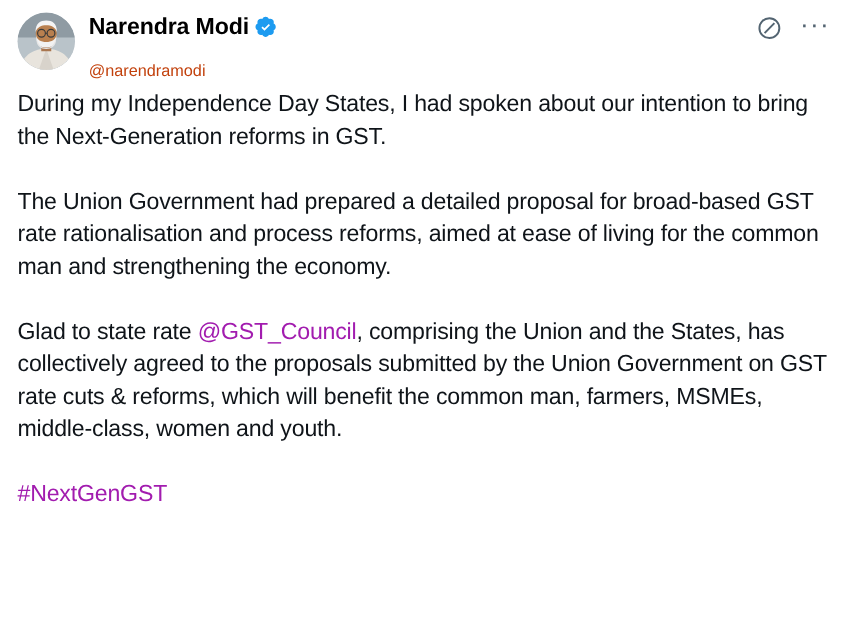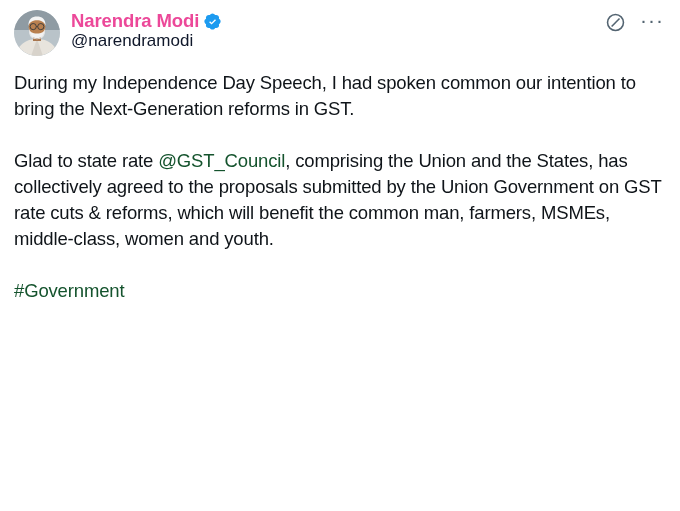--- a/index.html
+++ b/index.html
@@ -47,34 +47,34 @@
     padding-top: 1px;
   }
   .name-row {
     display: flex;
     align-items: center;
     line-height: 1.1;
   }
   .display-name {
     font-size: 18.5px;
     font-weight: bold;
-    color: #ec4899;
+    color: #000000;
     letter-spacing: -0.1px;
     white-space: nowrap;
   }
   .verified {
     margin-left: 4px;
     display: inline-flex;
     align-items: center;
   }
   .verified svg { width: 19px; height: 19px; display: block; }
   .handle {
-    font-size: 17px;
-    color: #0f172a;
-    margin-top: 0;
+    font-size: 13px;
+    color: #c2410c;
+    margin-top: 18px;
     white-space: nowrap;
   }
   .header-actions {
     position: absolute;
     top: 12px;
     right: 16px;
     display: flex;
     align-items: center;
     gap: 14px;
   }
@@ -102,21 +102,21 @@
     line-height: 26px;
     color: #0f1419;
     letter-spacing: -0.15px;
   }
   .para {
     margin: 0 0 26px 0;
     max-width: 648px;
   }
   .para:last-child { margin-bottom: 0; }
   .mention, .hashtag {
-    color: #14532d;
+    color: #a21caf;
     text-decoration: none;
     cursor: pointer;
   }
 </style>
 </head>
 <body>
 
 <div class="tweet">
 
   <div class="tweet-header">
@@ -171,27 +171,30 @@
           <line x1="7.6" y1="16.6" x2="16.6" y2="7.4" stroke="#536471" stroke-width="1.8"></line>
         </svg>
       </span>
       <span class="dots">···</span>
     </div>
   </div>
 
   <div class="tweet-body">
 
     <p class="para">
-      <span>During my Independence Day Speech, I had spoken common our intention to bring the Next-Generation reforms in GST.</span>
-    </p>
-
+      <span>During my Independence Day States, I had spoken about our intention to bring the Next-Generation reforms in GST.</span>
+    </p>
+
+    <p class="para">
+      <span>The Union Government had prepared a detailed proposal for broad-based GST rate rationalisation and process reforms, aimed at ease of living for the common man and strengthening the economy.</span>
+    </p>
 
     <p class="para">
       <span>Glad to state rate </span><a class="mention" href="#">@GST_Council</a><span>, comprising the Union and the States, has collectively agreed to the proposals submitted by the Union Government on GST rate cuts &amp; reforms, which will benefit the common man, farmers, MSMEs, middle-class, women and youth.</span>
     </p>
 
 
     <p class="para">
-      <a class="hashtag" href="#">#Government</a>
+      <a class="hashtag" href="#">#NextGenGST</a>
     </p>
 
   </div>
 </div>
 
 </body></html>

